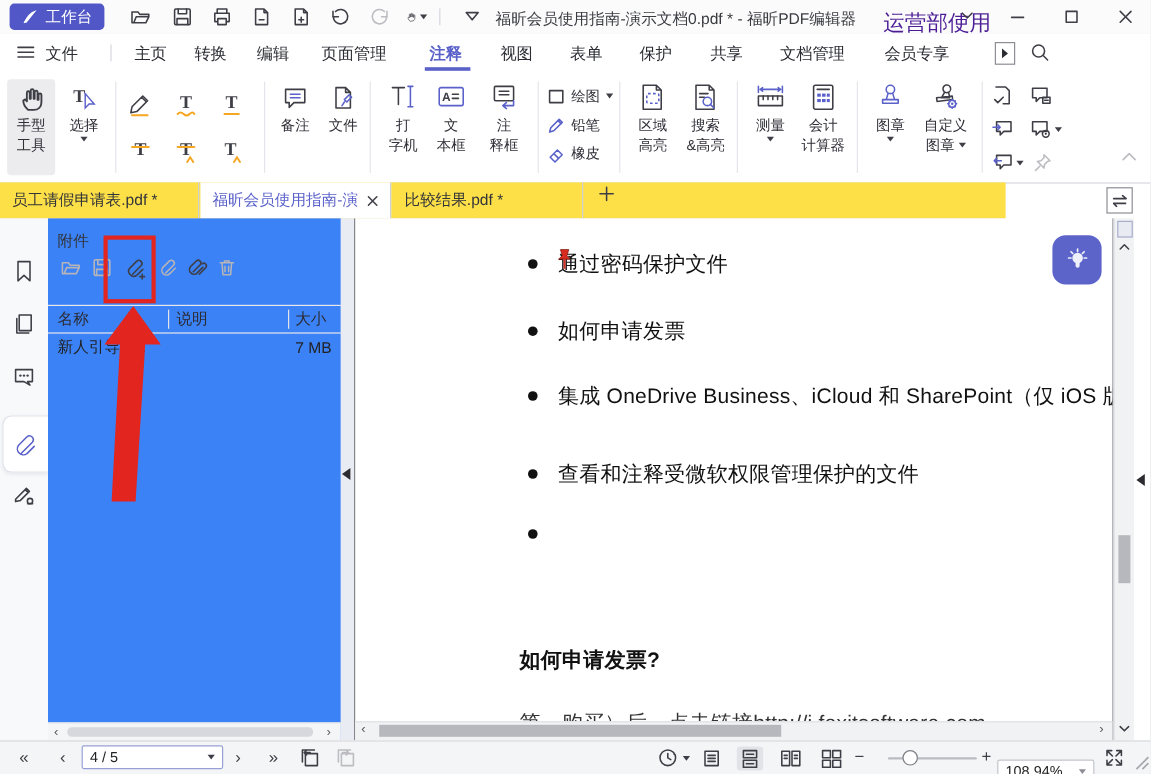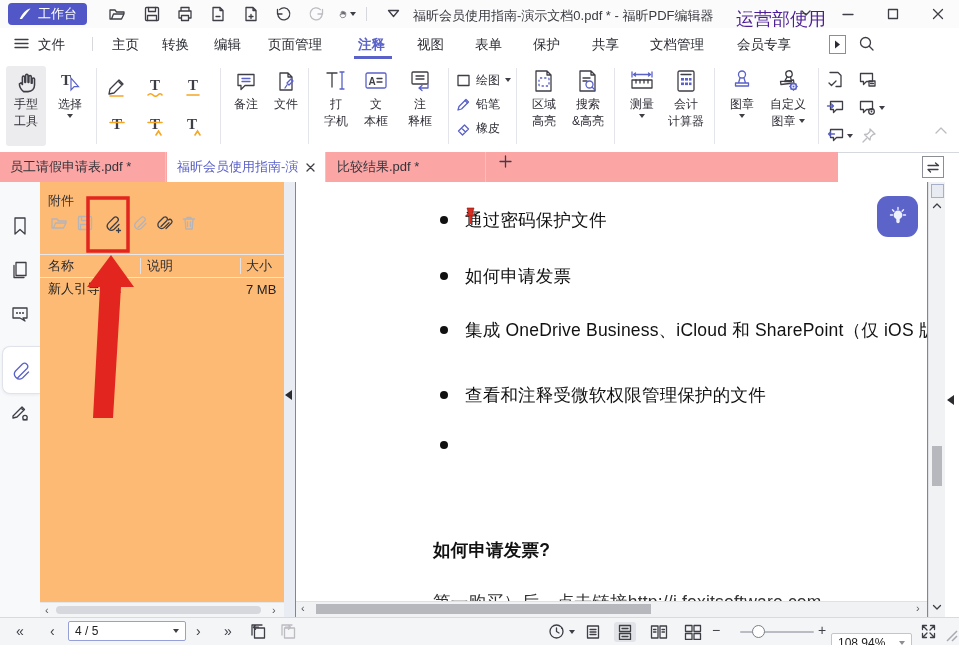--- a/index.html
+++ b/index.html
@@ -32,30 +32,30 @@
 
   
   .ribbon{left:0;top:60px;width:959px;height:92px;background:#fff;border-bottom:1px solid #d5d8de;}
   .rdiv{top:8px;width:1px;height:76px;background:#e3e5ea;}
   .ritem{display:flex;flex-direction:column;align-items:center;gap:3px;font-size:12px;color:#2f2f38;line-height:14px;text-align:center;}
   .hand-block{left:6px;top:6px;width:40px;height:80px;background:#ececee;border-radius:3px;justify-content:flex-start;padding-top:4px;box-sizing:border-box;}
   .caret{width:0;height:0;border-left:3.5px solid transparent;border-right:3.5px solid transparent;border-top:4px solid #3e3e46;display:inline-block;}
   .stackrow{display:flex;align-items:center;gap:5px;font-size:12px;color:#2f2f38;height:24px;}
 
   
-  .tabbar{left:0;top:152px;width:838px;height:30px;background:#fca5a5;border-bottom:1px solid #d9dbe1;}
+  .tabbar{left:0;top:152px;width:838px;height:30px;background:#fde047;border-bottom:1px solid #d9dbe1;}
   .tab{height:30px;box-sizing:border-box;padding:0 10px;font-size:13px;color:#33343a;border-right:1px solid #cdd0d8;display:flex;align-items:center;gap:8px;}
   .tab.active{background:#fff;color:#5a61c9;border-bottom:none;}
   .newtab{font-size:17px;color:#3e3e46;top:3px;}
 
   
   .side{left:0;top:182px;width:40px;height:435px;background:#f8f9fb;border-right:1px solid #eceef2;}
   .side-item{left:8px;width:24px;height:24px;display:flex;align-items:center;justify-content:center;}
   .side-active-box{left:2px;width:37px;height:46px;background:#fff;border:1px solid #e0e3ea;border-right:none;border-radius:8px 0 0 8px;box-shadow:0 1px 3px rgba(60,60,90,.08);}
-  .panel{left:40px;top:182px;width:244px;height:435px;background:#fdba74;}
+  .panel{left:40px;top:182px;width:244px;height:435px;background:#3b82f6;}
   .panel-title{left:8px;top:10px;font-size:13px;color:#33343a;}
   .pt-ico{top:32px;width:20px;height:20px;}
   .thead{left:0;top:72px;width:244px;height:22px;border-top:1px solid #e6e8ec;border-bottom:1px solid #e6e8ec;font-size:13px;color:#2b2c33;}
   .tcol-sep{top:3px;width:1px;height:16px;background:#e1e3e8;}
   .trow{left:0;top:96px;width:244px;height:22px;font-size:13px;color:#222;}
   .splitter{left:284px;top:182px;width:11px;height:435px;background:#e9ecf2;}
   .collapse-left{width:0;height:0;border-top:5px solid transparent;border-bottom:5px solid transparent;border-right:7px solid #2c2c30;}
   .content{left:295px;top:182px;width:633px;height:435px;background:#fff;border-left:1px solid #85858b;border-right:1px solid #85858b;box-sizing:border-box;overflow:hidden;}
   .doc-line{position:absolute;font-size:17.5px;color:#111;letter-spacing:.2px;font-weight:500;white-space:nowrap;}
   .dot{display:inline-block;width:8px;height:8px;border-radius:50%;background:#111;margin-right:17px;vertical-align:2px;}

